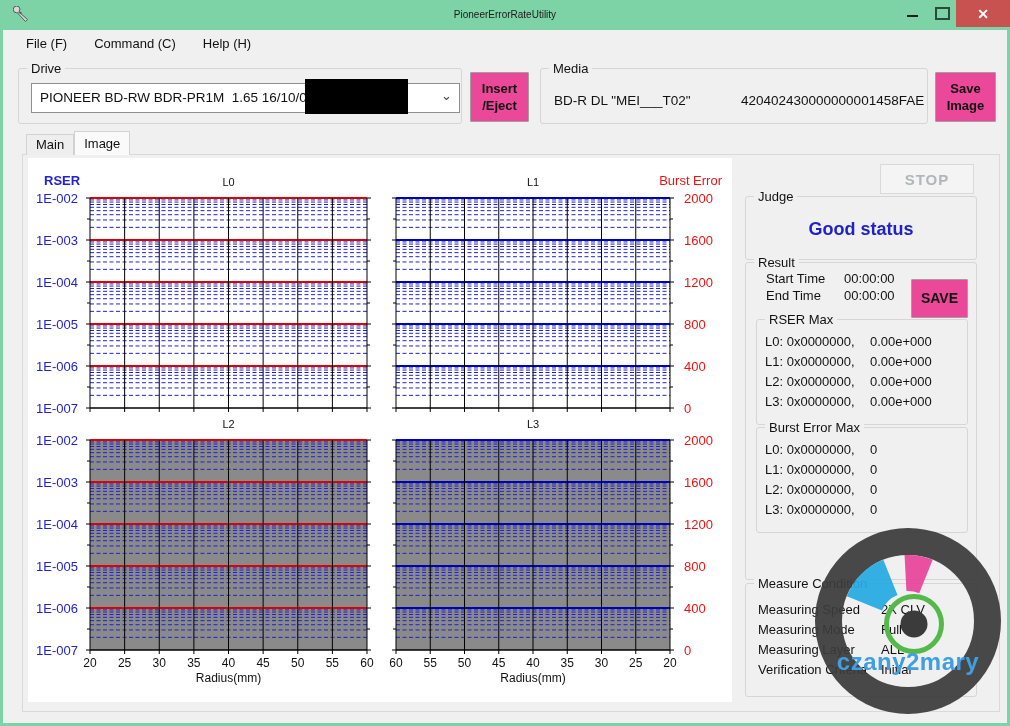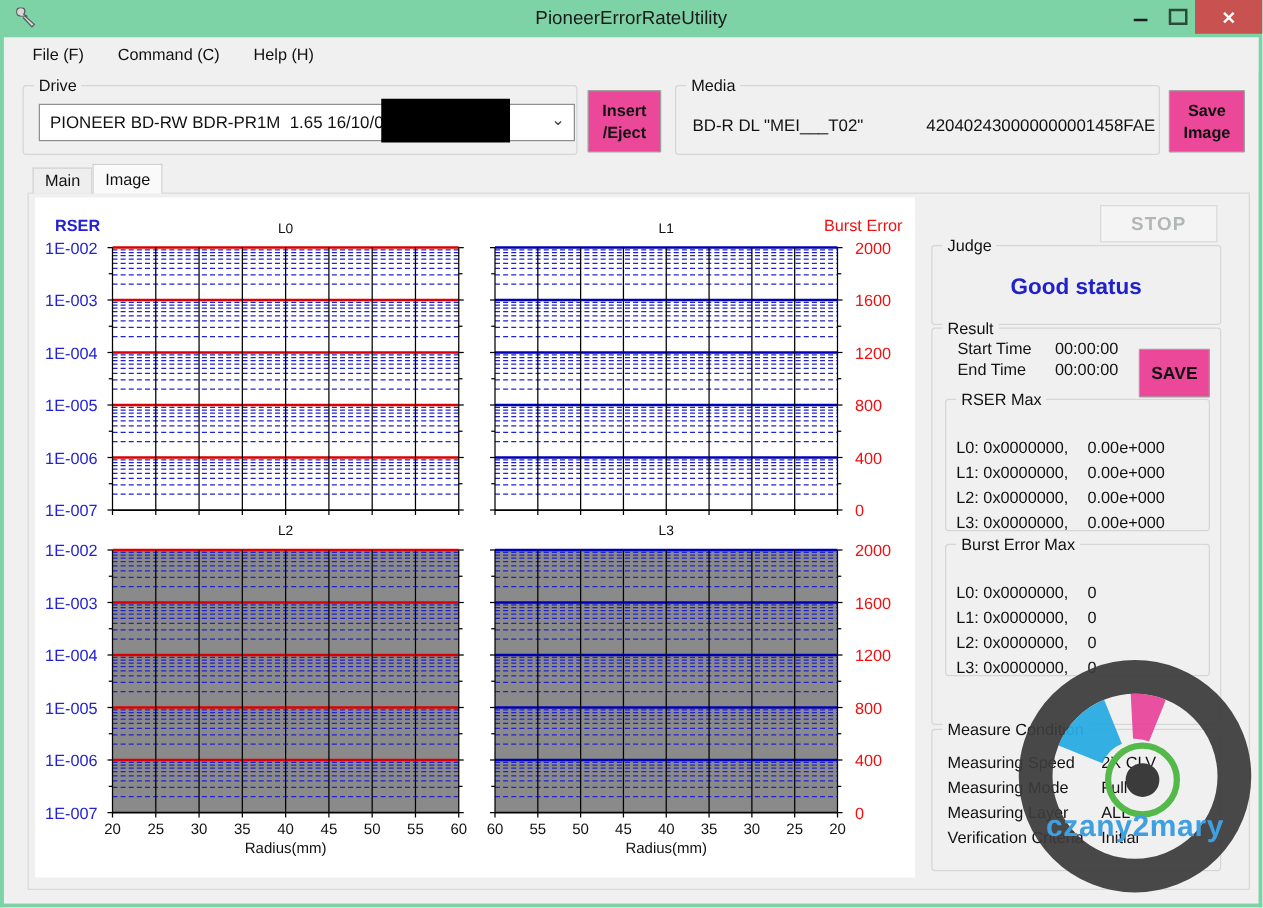--- a/index.html
+++ b/index.html
@@ -2,21 +2,21 @@
 <html><head>
 <meta charset="utf-8">
 <style>
   html,body{margin:0;padding:0;width:1010px;height:726px;overflow:hidden;
     font-family:"Liberation Sans",sans-serif;-webkit-font-smoothing:antialiased;}
   #win{position:relative;width:1010px;height:726px;background:#7ed3a6;}
   #client{position:absolute;left:3px;top:30px;width:1004px;height:693px;background:#f0f0f0;}
   
   #titlebar{position:absolute;left:0;top:0;width:1010px;height:30px;background:#7ed3a6;}
   #apptitle{position:absolute;left:0;top:0;width:1010px;height:30px;line-height:30px;
-    text-align:center;font-size:15px;color:#1a1a1a;}
+    text-align:center;font-size:10px;color:#1a1a1a;}
   #appicon{position:absolute;left:13px;top:6px;width:18px;height:18px;}
   .wbtn{position:absolute;top:0;height:27px;display:flex;align-items:center;justify-content:center;}
   #minbtn{left:898px;width:28px;}
   #minbtn .dash{width:11px;height:2px;background:#1e1e1e;margin-top:4px;}
   #maxbtn{left:928px;width:28px;}
   #maxbtn .box{width:11px;height:9px;border:2px solid #2c4a3a;}
   #closebtn{left:956px;width:54px;background:#c85250;color:#fff;font-size:14px;font-weight:bold;}
   
   #menubar{position:absolute;left:3px;top:30px;width:1004px;height:28px;background:#f0f0f0;
     line-height:28px;font-size:13px;}
@@ -53,21 +53,21 @@
     display:flex;align-items:center;justify-content:center;z-index:2;}
   .panelgroup{z-index:2;background:#f0f0f0;}
   #judgestatus{position:absolute;left:0;top:22px;width:100%;text-align:center;
     font-size:18px;font-weight:bold;color:#2121cc;}
   .row{position:relative;height:20px;font-size:13px;color:#111;}
   .rlabel{position:absolute;left:0;top:0;}
   .rvalue{position:absolute;top:0;}
   #result-times{position:absolute;left:20px;top:8px;width:150px;}
   #result-times .row{height:17px;}
   #savebtn{left:165px;top:16px;width:55px;height:37px;font-size:14px;}
-  #rser-max-rows,#burst-max-rows{position:absolute;left:8px;top:14px;width:195px;margin-top:16px;}
+  #rser-max-rows,#burst-max-rows{position:absolute;left:8px;top:14px;width:195px;}
   #measure-rows{position:absolute;left:12px;top:18px;width:210px;}
   
   #watermark{position:absolute;left:793px;top:515px;width:230px;height:220px;z-index:20;pointer-events:none;}
   #wmtext{position:absolute;left:828px;top:648px;width:160px;text-align:center;z-index:21;
     font-size:24px;font-weight:bold;color:#3f9fe0;letter-spacing:0.5px;pointer-events:none;}
   
   .edge{position:absolute;background:#7ed3a6;z-index:10;}
 </style>
 </head>
 <body>
@@ -559,21 +559,21 @@
             <span class="rlabel">L2: 0x0000000,</span>
             <span class="rvalue" style="left: 105px;">0.00e+000</span>
           </div>
           <div class="row">
             <span class="rlabel">L3: 0x0000000,</span>
             <span class="rvalue" style="left: 105px;">0.00e+000</span>
           </div>
         </div>
     </div>
 
-    <div class="group" style="left:10px;top:172px;width:210px;height:104px;text-decoration:underline;">
+    <div class="group" style="left:10px;top:164px;width:210px;height:104px;text-decoration:underline;">
       <span class="glabel">Burst Error Max</span>
       <div id="burst-max-rows">
           <div class="row">
             <span class="rlabel">L0: 0x0000000,</span>
             <span class="rvalue" style="left: 105px;">0</span>
           </div>
           <div class="row">
             <span class="rlabel">L1: 0x0000000,</span>
             <span class="rvalue" style="left: 105px;">0</span>
           </div>

